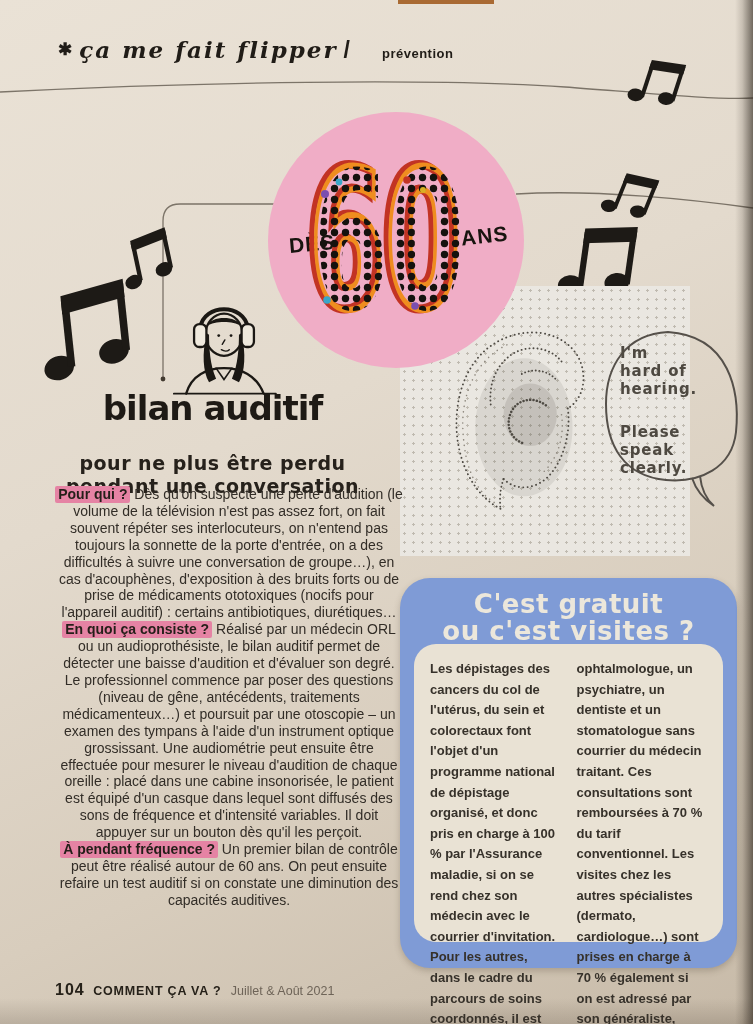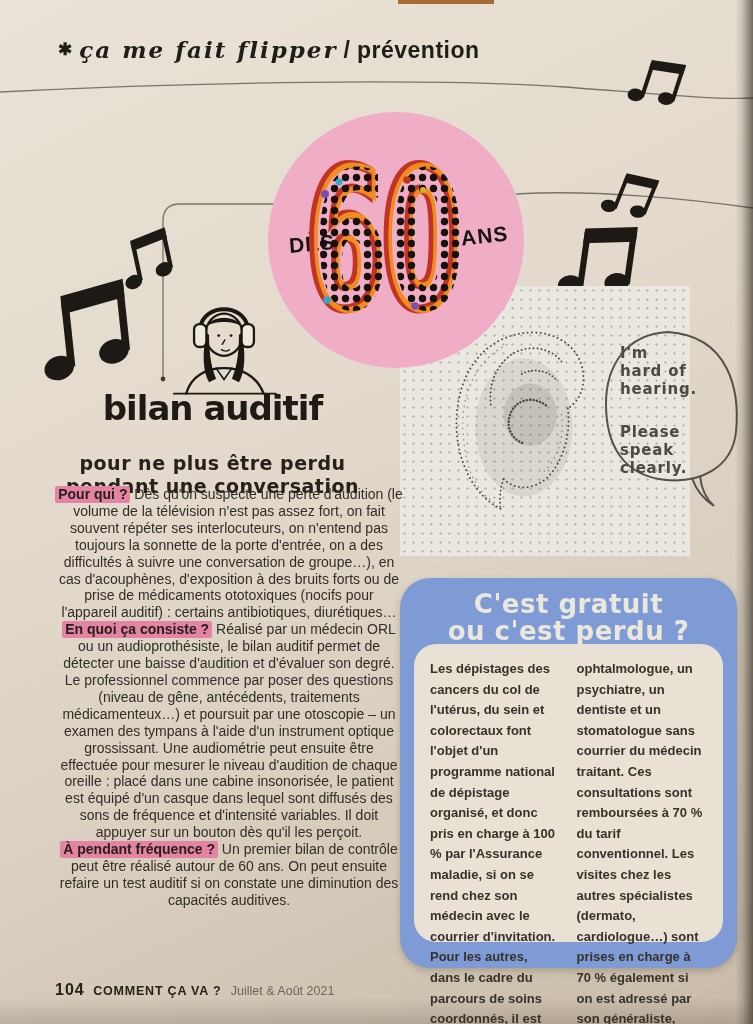--- a/index.html
+++ b/index.html
@@ -12,21 +12,21 @@
   .edge-bottom{position:absolute;left:0;bottom:0;width:100%;height:26px;
     background:linear-gradient(to top,rgba(60,48,36,.18),transparent);}
   .top-sliver{position:absolute;left:398px;top:0;width:96px;height:4px;background:#a96a33;}
 
   
   .kicker{position:absolute;left:58px;top:36px;font-weight:bold;color:#201c17;
     font-size:23px;letter-spacing:1px;white-space:nowrap;}
   .kicker .star{font-size:17px;vertical-align:3px;margin-right:6px;}
   .kicker .script{font-family:"DejaVu Serif",serif;font-style:italic;font-weight:bold;letter-spacing:2px;}
   .kicker .sep{margin:0 6px;font-weight:bold;}
-  .kicker .section{font-size:23px;letter-spacing:.5px;}
+  .kicker .section{font-size:13px;letter-spacing:.5px;margin-left:25px;}
 
   svg.deco{position:absolute;overflow:visible;}
   .thinline{stroke:rgba(66,58,48,.65);stroke-width:1.3;fill:none;}
 
   
   .badge{position:absolute;left:268px;top:112px;width:256px;height:256px;border-radius:50%;
     background:#f0adc6;}
   .badge .word{position:absolute;font-weight:bold;color:#18140f;font-size:21px;letter-spacing:1px;}
   .badge .des{left:21px;top:120px;transform:rotate(-5deg);}
   .badge .ans{right:16px;top:112px;transform:rotate(-6deg);}
@@ -225,21 +225,21 @@
     </p>
     <p>
       <span class="lead">À pendant fréquence ?</span>
       <span>Un premier bilan de contrôle peut être réalisé autour de 60 ans. On peut ensuite refaire un test auditif si on constate une diminution des capacités auditives.</span>
     </p>
   </div>
 
   <div class="infobox">
     <h2>
       <div>C'est gratuit</div>
-      <div>ou c'est perdu ?</div>
+      <div>ou c'est visites ?</div>
     </h2>
     <div class="panel">
       <div class="cols">Les dépistages des cancers du col de l'utérus, du sein et colorectaux font l'objet d'un programme national de dépistage organisé, et donc pris en charge à 100 % par l'Assurance maladie, si on se rend chez son médecin avec le courrier d'invitation. Pour les autres, dans le cadre du parcours de soins coordonnés, il est possible de consulter un gynécologue, un ophtalmologue, un psychiatre, un dentiste et un stomatologue sans courrier du médecin traitant. Ces consultations sont remboursées à 70 % du tarif conventionnel. Les visites chez les autres spécialistes (dermato, cardiologue…) sont prises en charge à 70 % également si on est adressé par son généraliste, avec une prescription.</div>
     </div>
   </div>
 
   <div class="footer">
     <span class="pn">104</span>
     <span class="mag">COMMENT ÇA VA ?</span>
     <span class="issue">Juillet &amp; Août 2021</span>

